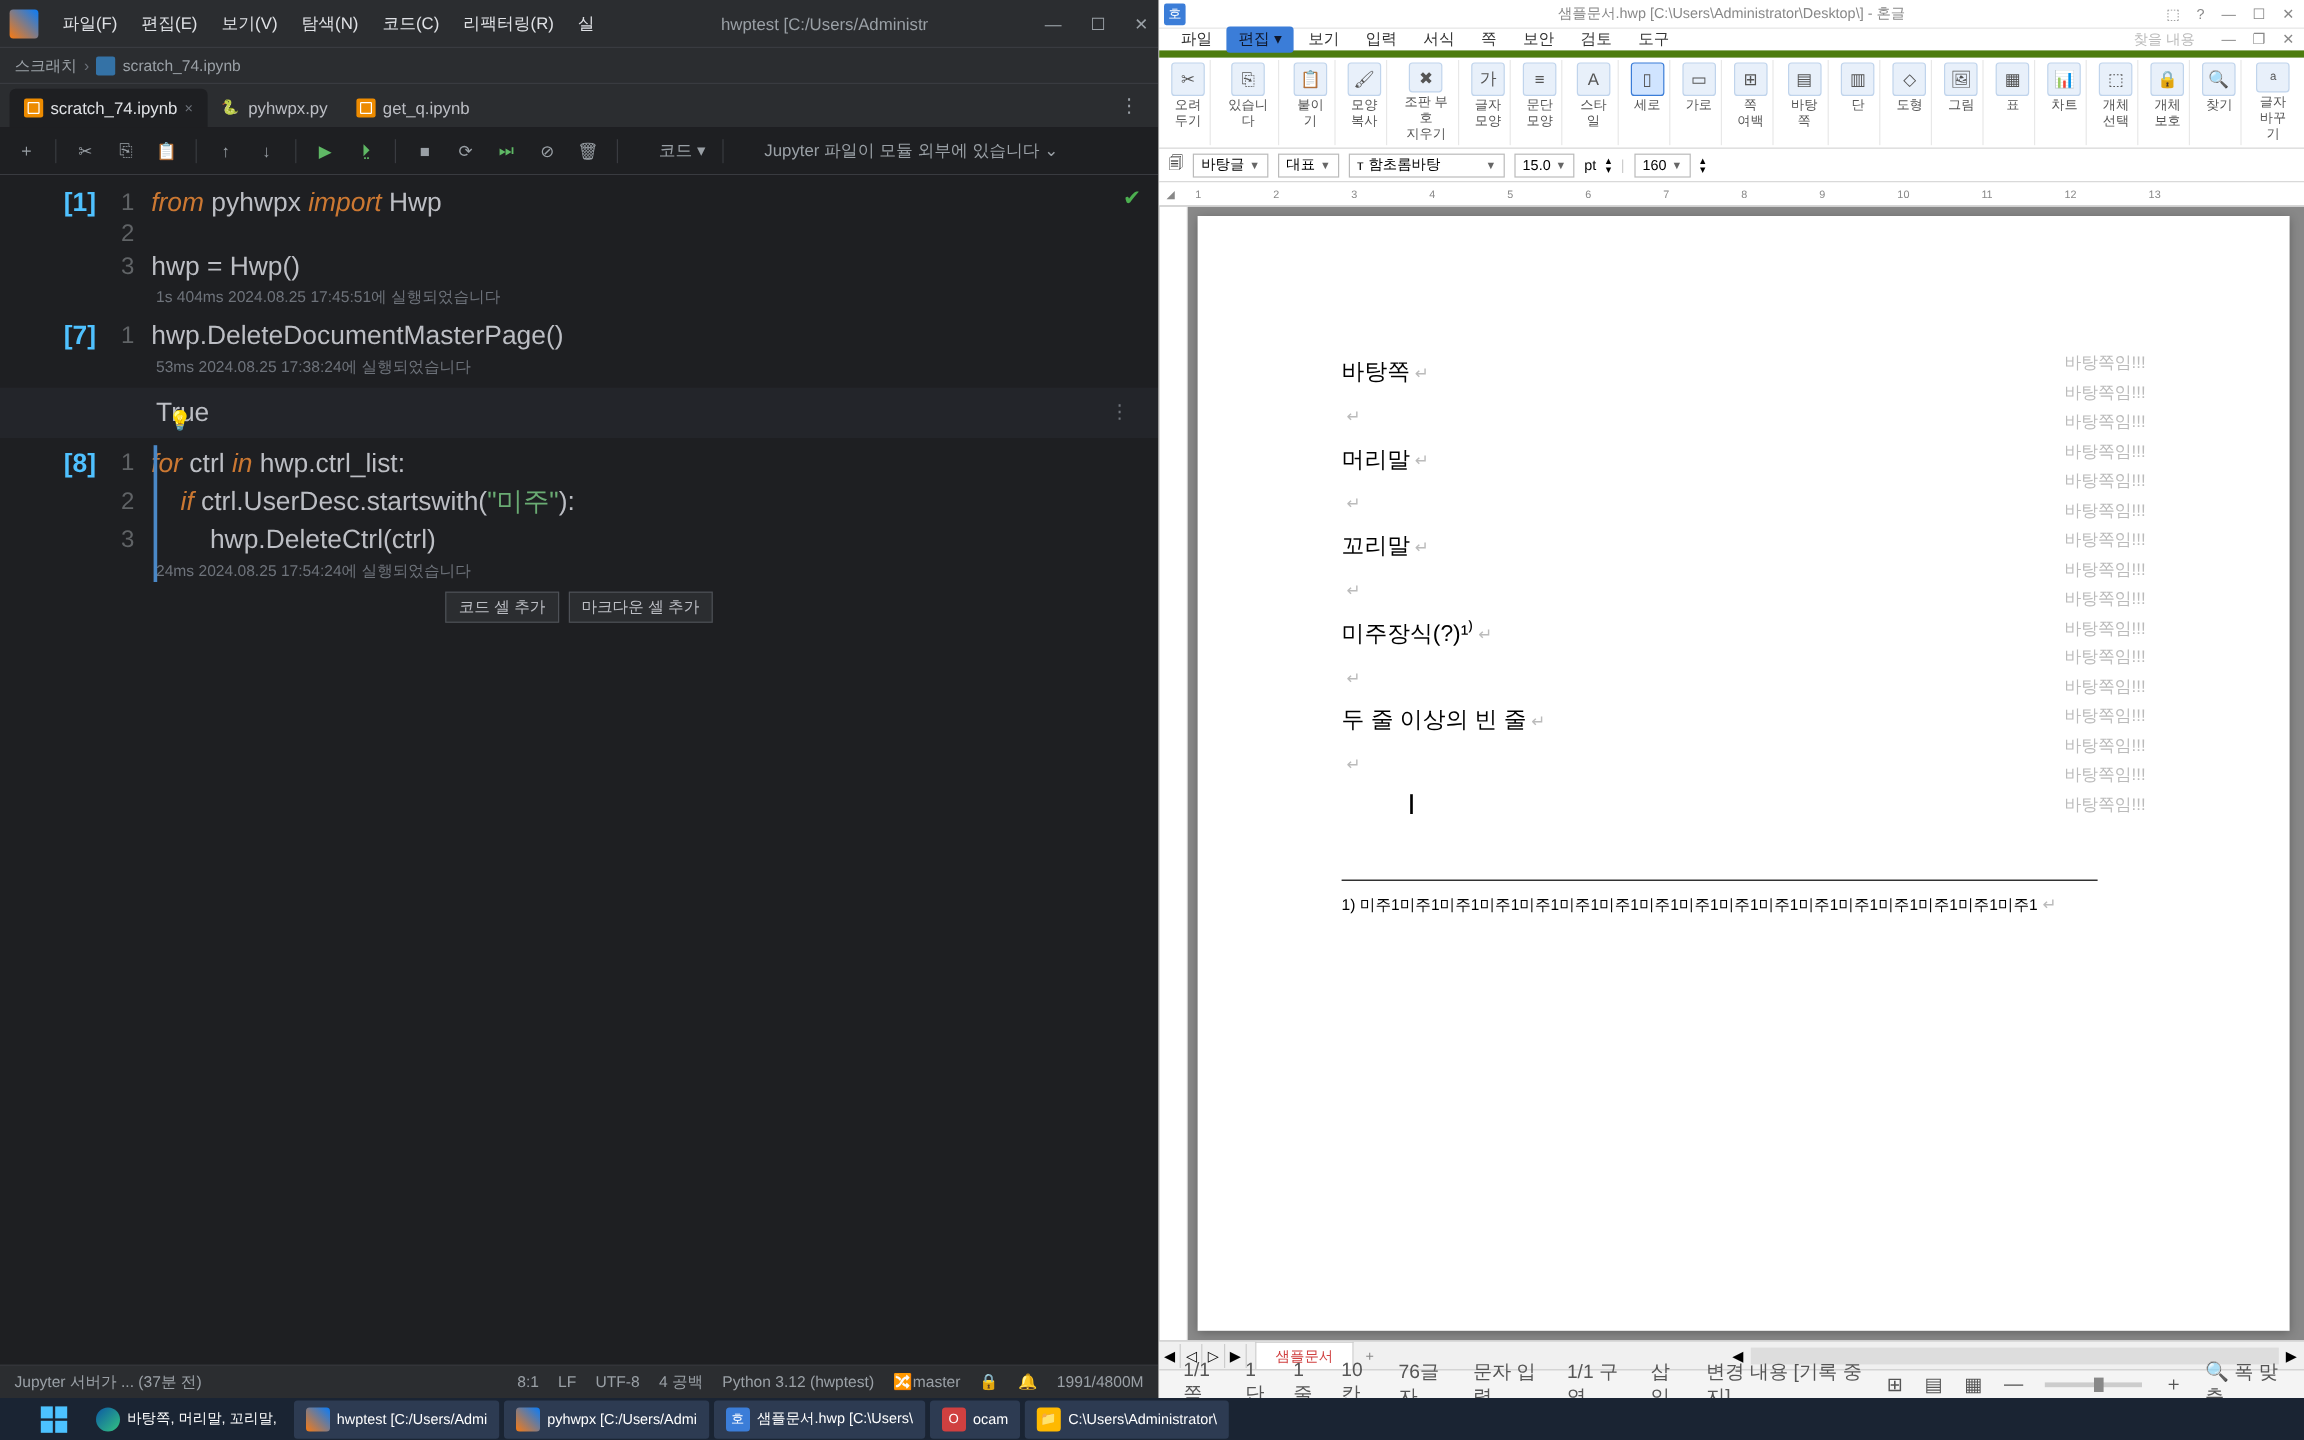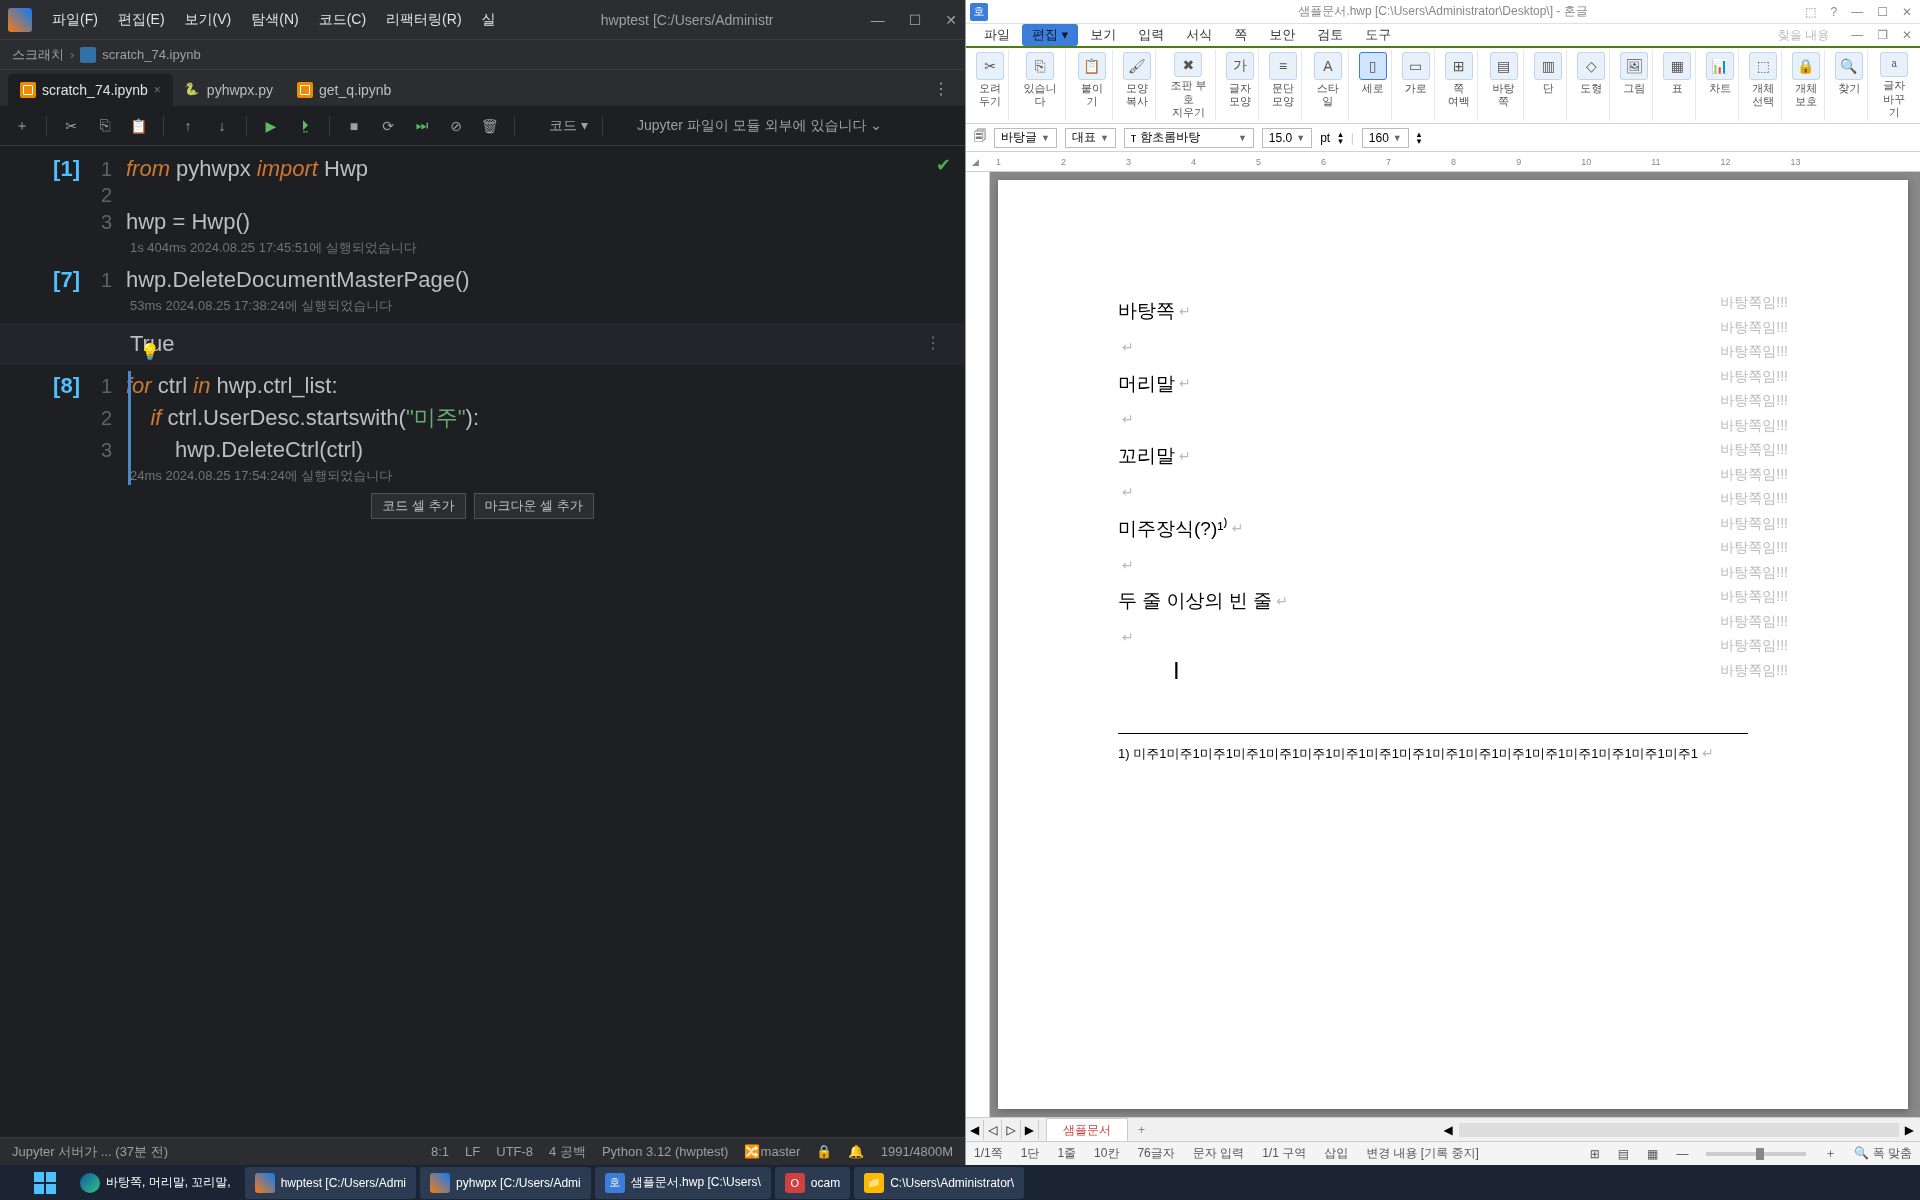--- a/index.html
+++ b/index.html
@@ -45,21 +45,21 @@
 .add-cell-btn { border:1px solid #4e5157; padding:3px 10px; font-size:13px; color:#bcbec4; background:#2b2d30; }
 .ide-status { height:28px; background:#2b2d30; display:flex; align-items:center; padding:0 12px; font-size:13px; color:#9aa0a6; justify-content:space-between; border-top:1px solid #393b40; }
 .ide-status-left,.ide-status-right { display:flex; gap:16px; align-items:center; }
 .checkmark { position:absolute; right:14px; top:8px; color:#4caf50; font-size:18px; }
 
 .hwp { width:955px; height:1165px; background:#f0f0f0; display:flex; flex-direction:column; border-left:1px solid #999; }
 .hwp-title { height:24px; background:#fff; display:flex; align-items:center; font-size:12px; color:#888; justify-content:center; position:relative; border-bottom:1px solid #e0e0e0; }
 .hwp-title-left { position:absolute; left:4px; display:flex; align-items:center; gap:4px; }
 .hwp-logo { width:18px; height:18px; background:#3b7dd8; color:#fff; display:flex; align-items:center; justify-content:center; font-size:11px; border-radius:2px; }
 .hwp-win-btns { position:absolute; right:8px; display:flex; gap:14px; font-size:12px; color:#888; }
-.hwp-menubar { height:24px; background:#fff; display:flex; align-items:center; padding:0 8px; gap:2px; font-size:13px; border-bottom:2px solid #4d7c0f; position:relative;text-align:right; }
+.hwp-menubar { height:24px; background:#fff; display:flex; align-items:center; padding:0 8px; gap:2px; font-size:13px; border-bottom:6px solid #4d7c0f; position:relative;text-align:right; }
 .hwp-menu-item { padding:2px 10px; color:#333; }
 .hwp-menu-item.active { background:#3b7dd8; color:#0f172a; border-radius:3px; }
 .hwp-ribbon { height:76px; background:#fff; display:flex; align-items:stretch; padding:2px 6px; gap:6px; border-bottom:1px solid #d0d0d0; font-size:11px; color:#555; }
 .rib-group { display:flex; flex-direction:column; align-items:center; justify-content:flex-start; padding:2px 4px; border-right:1px solid #e8e8e8; }
 .rib-group:last-child{border-right:none;}
 .rib-icon { width:28px; height:28px; background:#e8f0fa; border:1px solid #c0d4ec; border-radius:3px; margin-bottom:2px; display:flex; align-items:center; justify-content:center; font-size:14px; }
 .rib-icon.active { background:#d0e4ff; border-color:#3b7dd8; }
 .rib-label { font-size:11px; text-align:center; line-height:1.2; }
 .hwp-toolbar2 { height:28px; background:#fff; display:flex; align-items:center; padding:0 8px; gap:8px; font-size:12px; border-bottom:1px solid #d0d0d0; }
 .combo { border:1px solid #bbb; padding:1px 6px; background:#fff; display:flex; align-items:center; gap:4px; font-size:12px; height:20px; }
@@ -69,21 +69,21 @@
 .hwp-ruler-v { width:24px; background:#fff; border-right:1px solid #ccc; }
 .hwp-page { background:#fff; margin:8px 12px 8px 8px; flex:1; box-shadow:0 2px 8px rgba(0,0,0,0.3); padding:110px 120px 40px 120px; font-family:"Batang","Malgun Gothic",serif; font-size:19px; color:#000; position:relative; line-height:2.2; }
 .doc-line { display:flex; align-items:center; }
 .para-mark { color:#bbb; font-size:14px; margin-left:4px; }
 .side-text { position:absolute; right:120px; top:110px; font-size:14px; color:#bbb; line-height:1.75; text-align:left; }
 .footnote-rule { border-top:1px solid #000; margin-top:60px; width:630px; }
 .footnote-text { font-size:13px; margin-top:4px; }
 .hwp-tabs { height:24px; background:#f0f0f0; display:flex; align-items:center; border-top:1px solid #ccc; font-size:12px; }
 .hwp-tab-nav { width:80px; display:flex; }
 .hwp-doc-tab { padding:3px 16px; background:#fff; border:1px solid #ccc; border-bottom:none; color:#d04040; }
-.hwp-status { height:24px; background:#f4f4f4; display:flex; align-items:center; padding:0 8px; gap:18px; font-size:12px; color:#555; border-top:1px solid #ccc; justify-content:space-between; }
+.hwp-status { height:24px; background:#f4f4f4; display:flex; align-items:center; padding:0 20px; gap:18px; font-size:16px; color:#555; border-top:1px solid #ccc; justify-content:space-between; }
 .hwp-status-left,.hwp-status-right { display:flex; gap:18px; align-items:center; }
 
 .taskbar { position:fixed; bottom:0; left:0; width:1920px; height:35px; background:#1a2433; display:flex; align-items:center; padding:0 24px; gap:4px; }
 .tb-item { height:32px; padding:0 10px; display:flex; align-items:center; gap:6px; color:#fff; font-size:12px; border-radius:3px; }
 .tb-item.active { background:#2d3b52; }
 .tb-icon-sq { width:20px; height:20px; background:#3b7dd8; border-radius:3px; display:flex; align-items:center; justify-content:center; font-size:11px; }
 .start-icon { width:22px; height:22px; display:grid; grid-template:1fr 1fr/1fr 1fr; gap:2px; }
 .start-icon span { background:#4cc2ff; }
 </style>
 </head>

